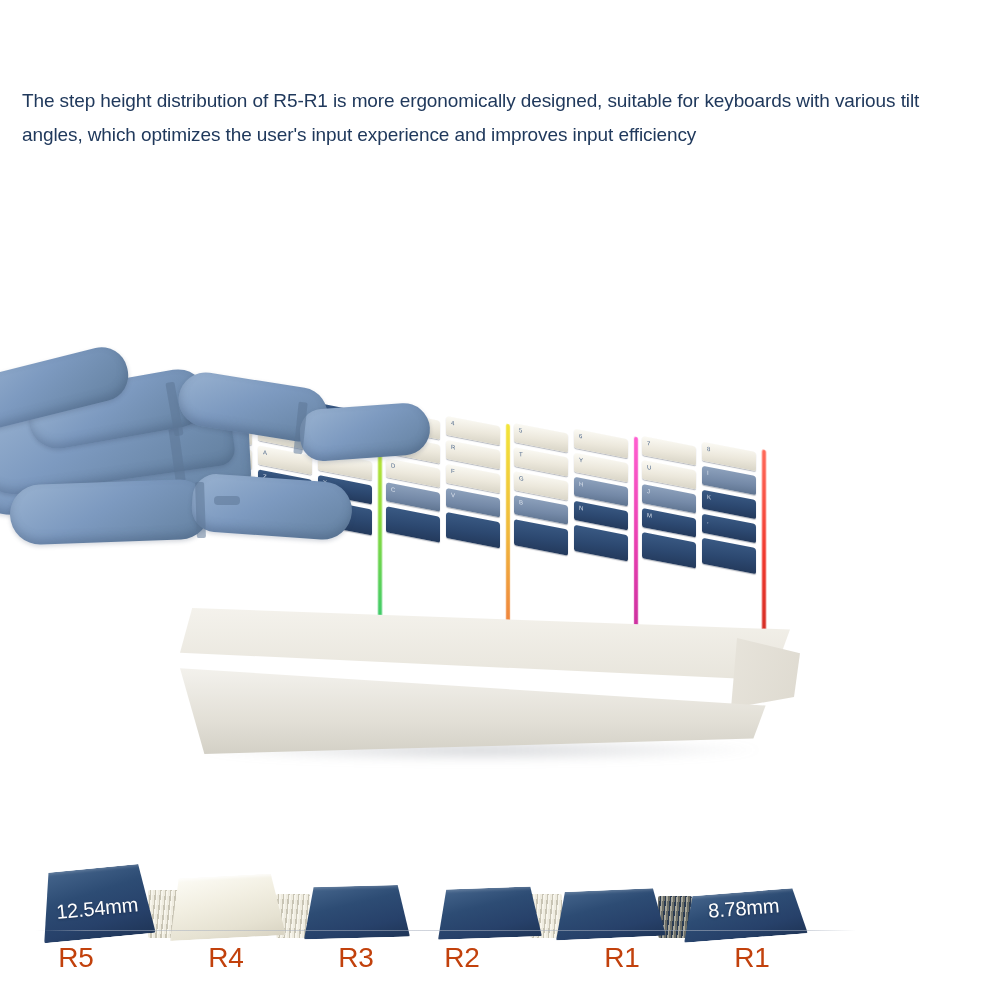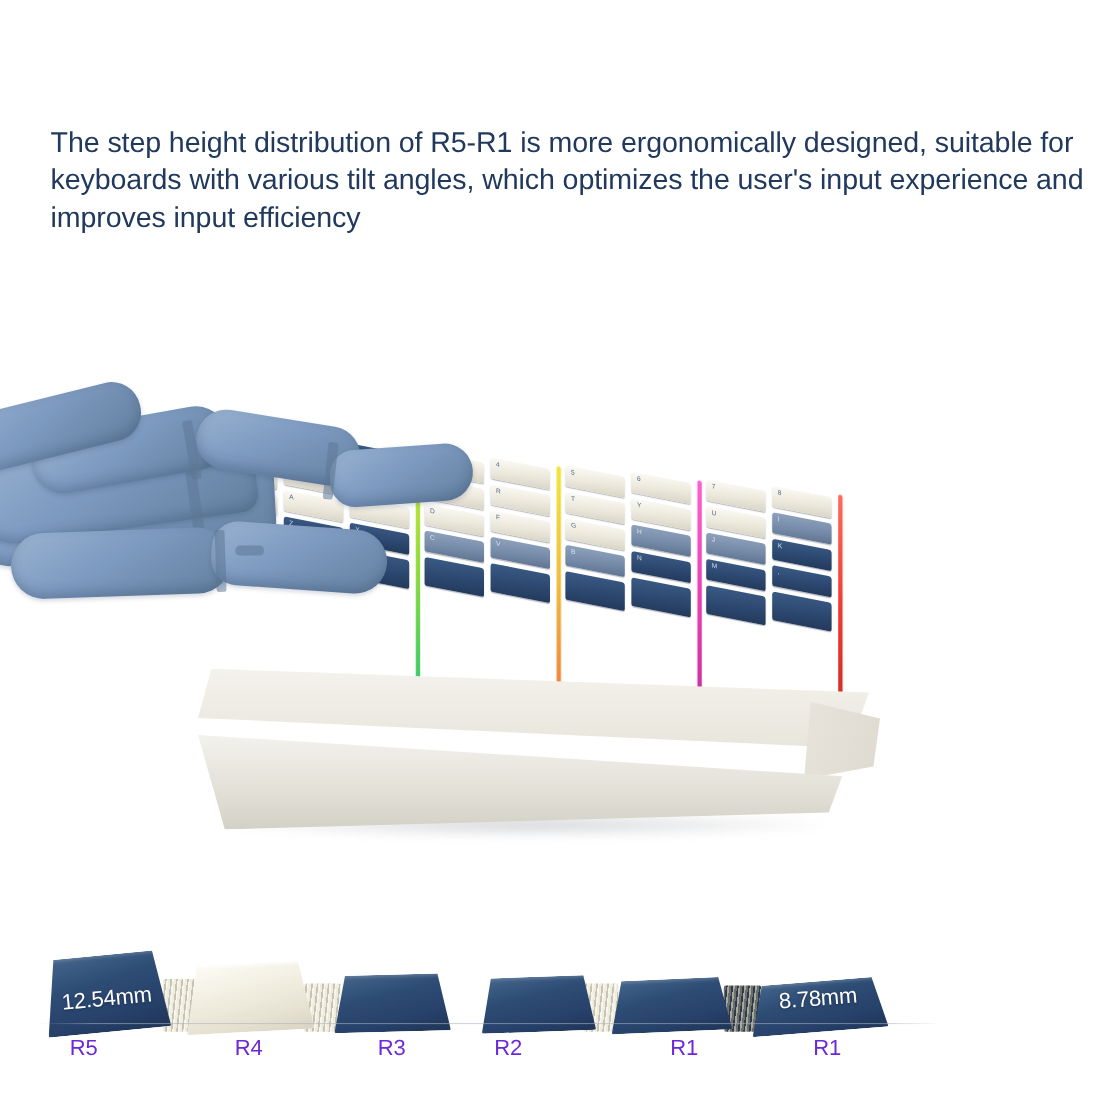--- a/index.html
+++ b/index.html
@@ -12,29 +12,28 @@
     width: 1000px;
     height: 1000px;
     background: #ffffff;
     overflow: hidden;
     font-family: "Liberation Sans", sans-serif;
   }
 
   
   .headline {
     position: absolute;
-    left: 46px;
+    left: 22px;
     top: 84px;
     width: 948px;
-    font-size: 26px;
+    font-size: 19px;
     line-height: 34px;
     color: #20395c;
     letter-spacing: -0.1px;
     white-space: pre-wrap;
-    margin-top: 28px;
   }
 
   
   .hero {
     position: absolute;
     left: 0;
     top: 230px;
     width: 1000px;
     height: 560px;
   }
@@ -211,22 +210,22 @@
     position: absolute;
     left: 36px;
     top: 930px;
     width: 820px;
     height: 1px;
     background: linear-gradient(90deg, rgba(190,195,205,0) 0%, rgba(170,178,192,0.55) 6%, rgba(170,178,192,0.55) 94%, rgba(190,195,205,0) 100%);
   }
   .row-label {
     position: absolute;
     top: 942px;
-    font-size: 20px;
-    color: #6d28d9;
+    font-size: 28px;
+    color: #c2410c;
     text-align: center;
     width: 60px;
     letter-spacing: -0.2px;
   }
 </style>
 </head>
 <body>
 
 <div class="page">
 

